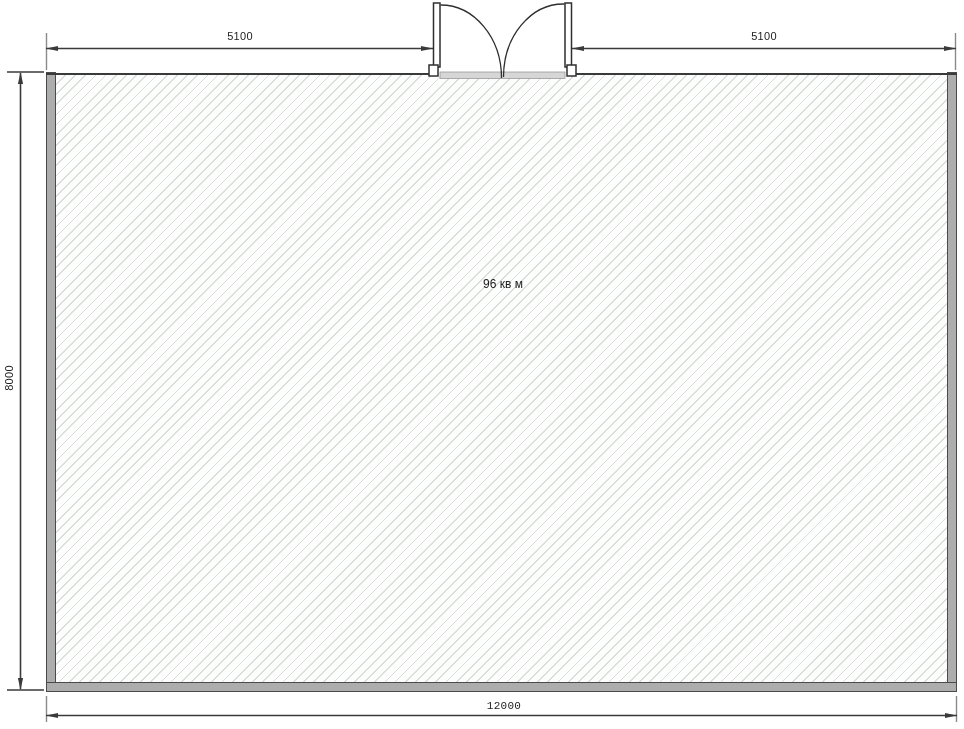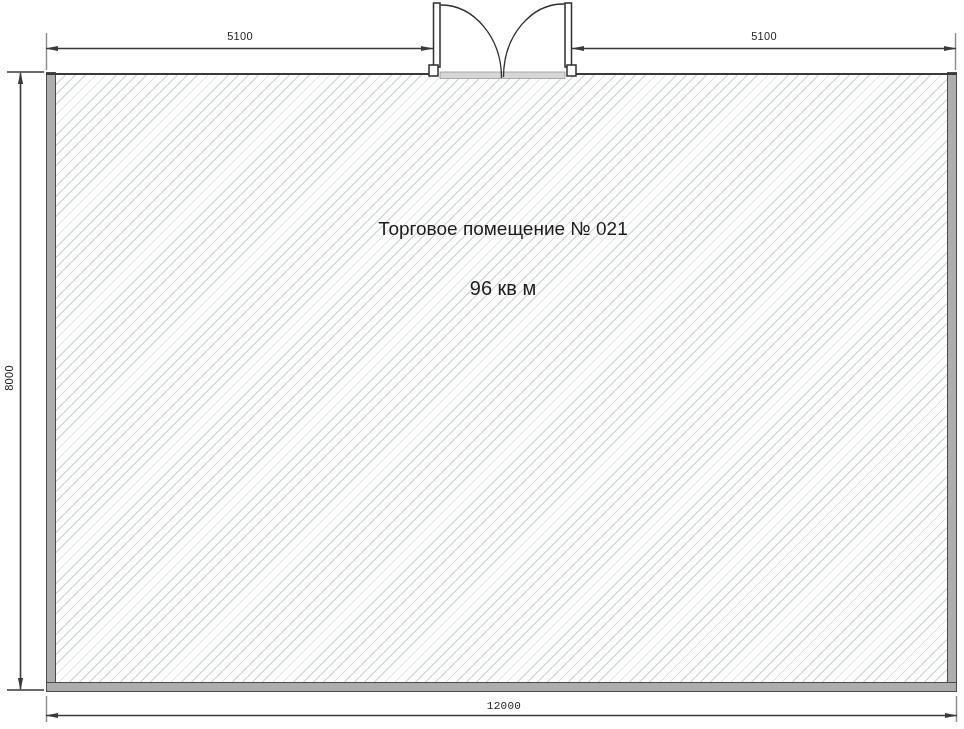--- a/index.html
+++ b/index.html
@@ -58,21 +58,21 @@
     transform:translate(-50%,-50%) rotate(-90deg);
   }
   .room-title{
     position:absolute;left:503px;top:218px;
     transform:translateX(-50%);
     font-size:19px;color:#1c1c1c;white-space:nowrap;
   }
   .room-area{
     position:absolute;left:503px;top:277px;
     transform:translateX(-50%);
-    font-size:20px;color:#1c1c1c;white-space:nowrap;
+    font-size:12px;color:#1c1c1c;white-space:nowrap;
   }
 </style>
 </head>
 <body>
 
 <div class="canvas">
 
   <div class="floor-hatch"></div>
 
   <div class="wall wall-left"></div>
@@ -129,16 +129,15 @@
   </svg>
 
   <div class="dim-text" style="left:240px;top:31px;">5100</div>
 
   <div class="dim-text" style="left:764px;top:31px;">5100</div>
 
   <div class="dim-text dim-text-left" style="left:9px;top:378px;">8000</div>
 
   <div class="dim-text" style="left:504px;top:701px;font-family:Liberation Mono, monospace;">12000</div>
 
-  <div class="room-title">Торговое помещение № 021</div>
   <div class="room-area">96 кв м</div>
 
 </div>
 
 </body></html>

